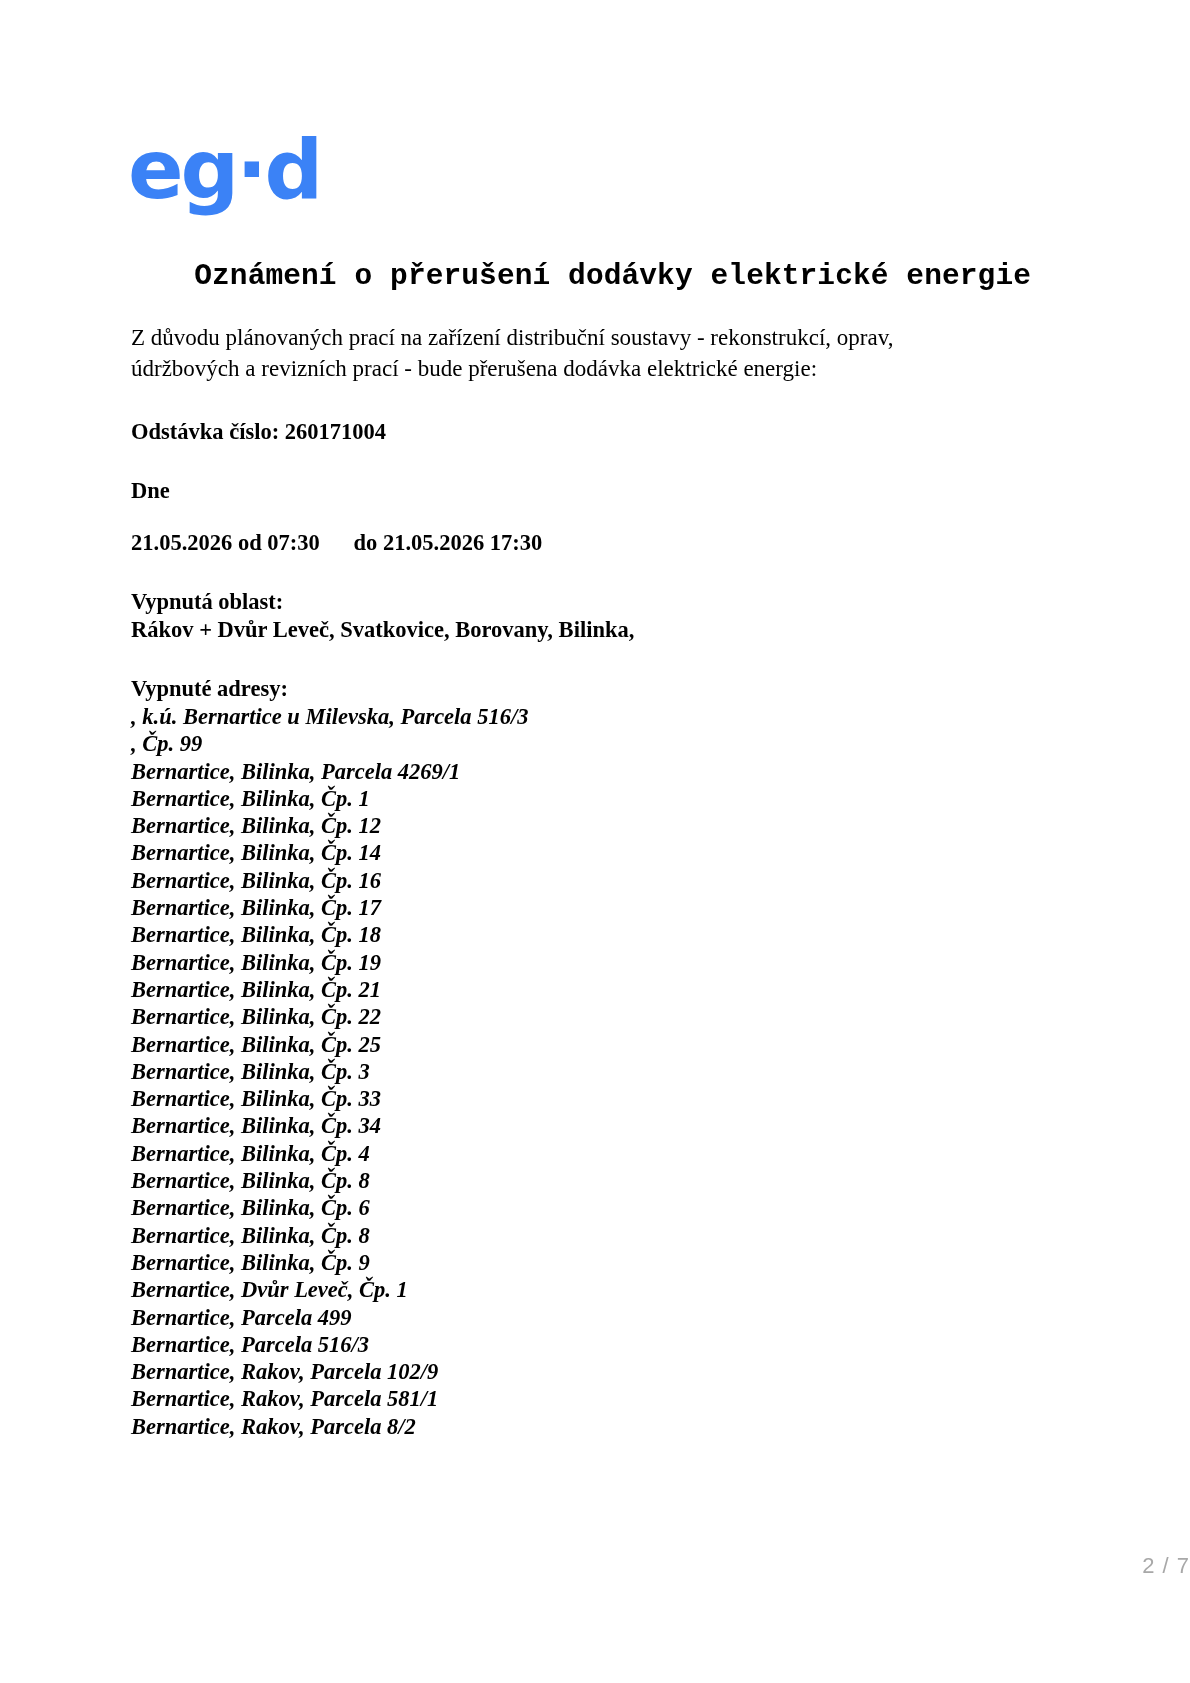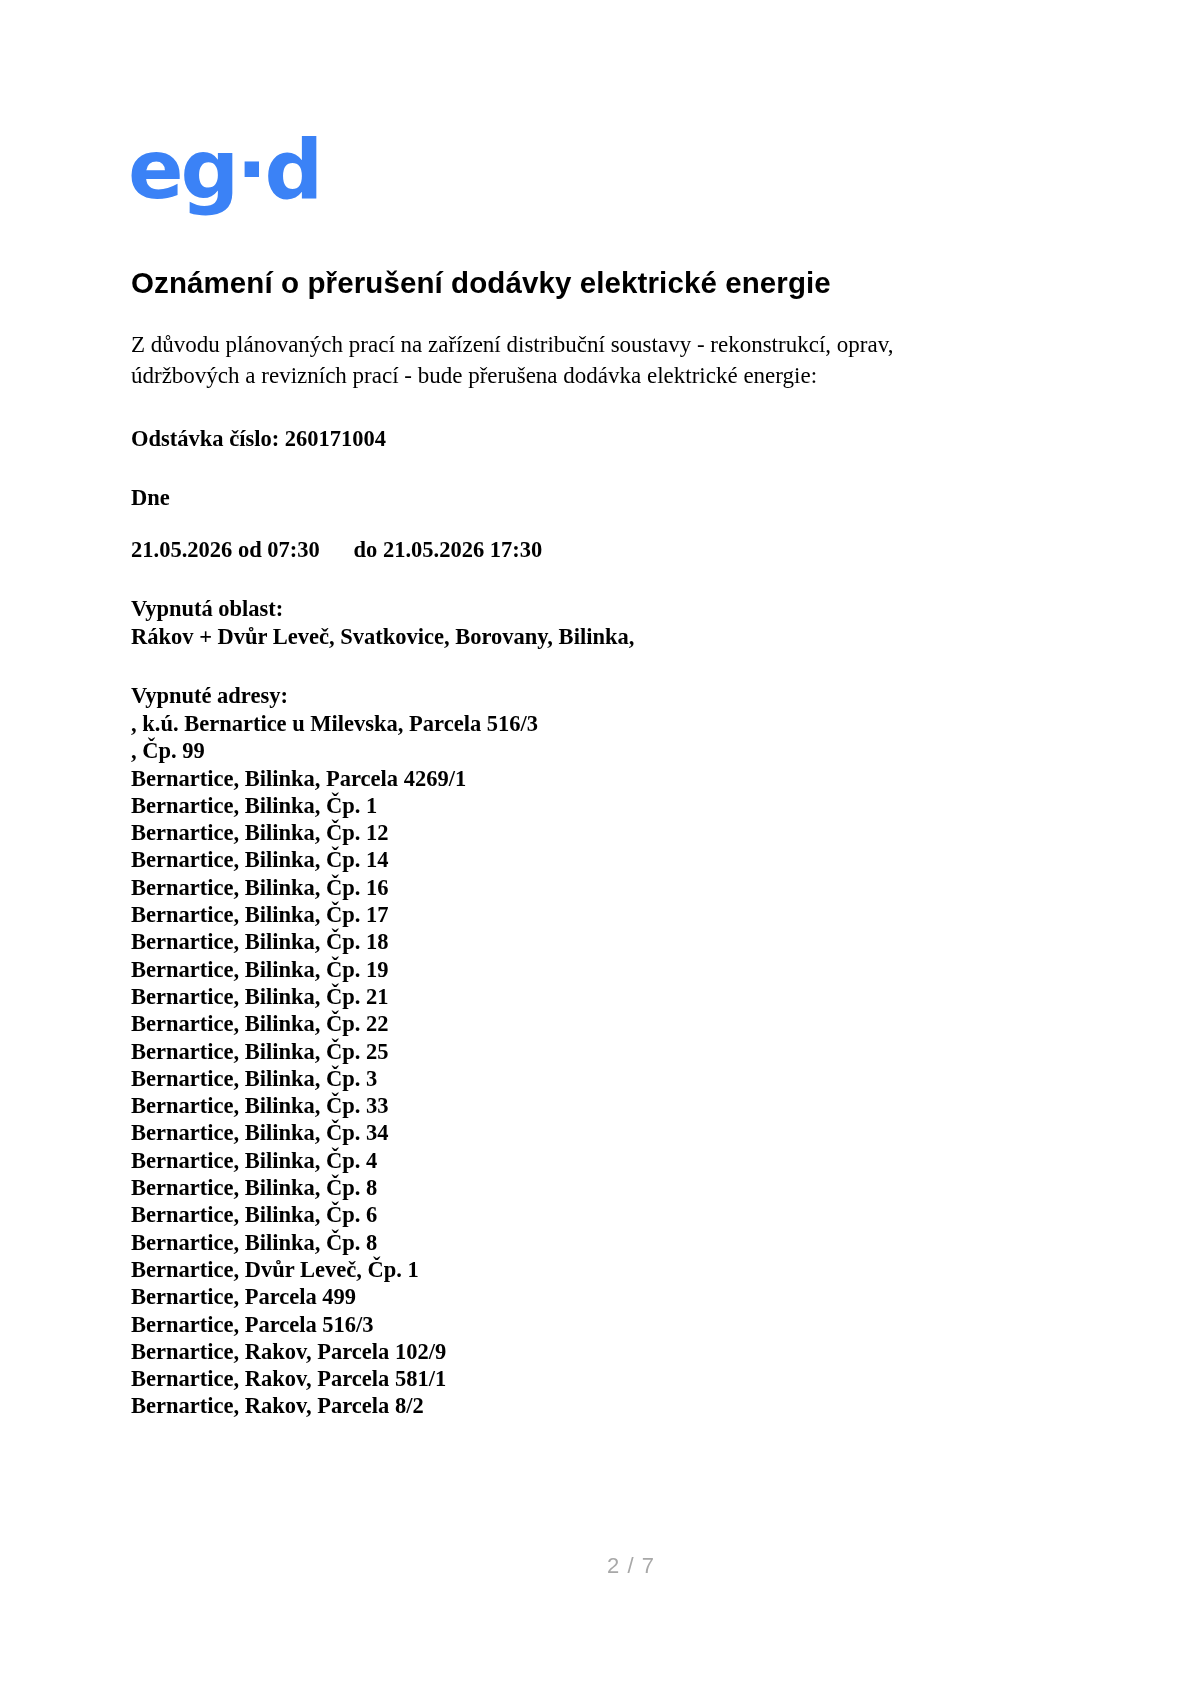--- a/index.html
+++ b/index.html
@@ -42,26 +42,27 @@
 
   
   .doc {
     position: absolute;
     left: 131px;
     top: 252px;
     width: 900px;
   }
 
   h1.doc-title {
-    font-family: Liberation Sans, sans-serif;
+    font-family: Liberation Mono, monospace;
     font-weight: bold;
     font-size: 29.5px;
     line-height: 36px;
-    margin: 13px 0 28px 0;
+    margin: 6px 0 28px 0;
     letter-spacing: 0.1px;
+    text-align: right;
   }
 
   .intro {
     font-size: 23px;
     line-height: 31px;
     margin: 0 0 34px 0;
     font-weight: normal;
   }
   .intro-line { display: block; white-space: nowrap; }
 
@@ -88,29 +89,30 @@
   .addr-list {
     list-style: none;
     margin: 0;
     padding: 0;
   }
   .addr-list li {
     font-weight: bold;
     font-size: 22.5px;
     line-height: 27.3px;
     white-space: pre;
+    font-style: italic;
   }
 
   
   .footer {
     position: absolute;
     left: 0;
     top: 1553px;
     width: 1190px;
-    text-align: center;
+    text-align: right;
     font-family: "Liberation Sans", sans-serif;
     font-size: 22px;
     color: #a8a8a8;
     letter-spacing: 1px;
   }
   .footer-inner {
     display: inline-block;
     margin-left: 72px;
   }
 </style>
@@ -162,20 +164,21 @@
           <li>Bernartice, Bilinka, Čp. 21</li>
           <li>Bernartice, Bilinka, Čp. 22</li>
           <li>Bernartice, Bilinka, Čp. 25</li>
           <li>Bernartice, Bilinka, Čp. 3</li>
           <li>Bernartice, Bilinka, Čp. 33</li>
           <li>Bernartice, Bilinka, Čp. 34</li>
           <li>Bernartice, Bilinka, Čp. 4</li>
           <li>Bernartice, Bilinka, Čp. 8</li>
           <li>Bernartice, Bilinka, Čp. 6</li>
           <li>Bernartice, Bilinka, Čp. 8</li>
+          <li>Bernartice, Bilinka, Čp. 9</li>
           <li>Bernartice, Dvůr Leveč, Čp. 1</li>
           <li>Bernartice, Parcela 499</li>
           <li>Bernartice, Parcela 516/3</li>
           <li>Bernartice, Rakov, Parcela 102/9</li>
           <li>Bernartice, Rakov, Parcela 581/1</li>
           <li>Bernartice, Rakov, Parcela 8/2</li>
         </ul>
     </div>
 
   </div>

